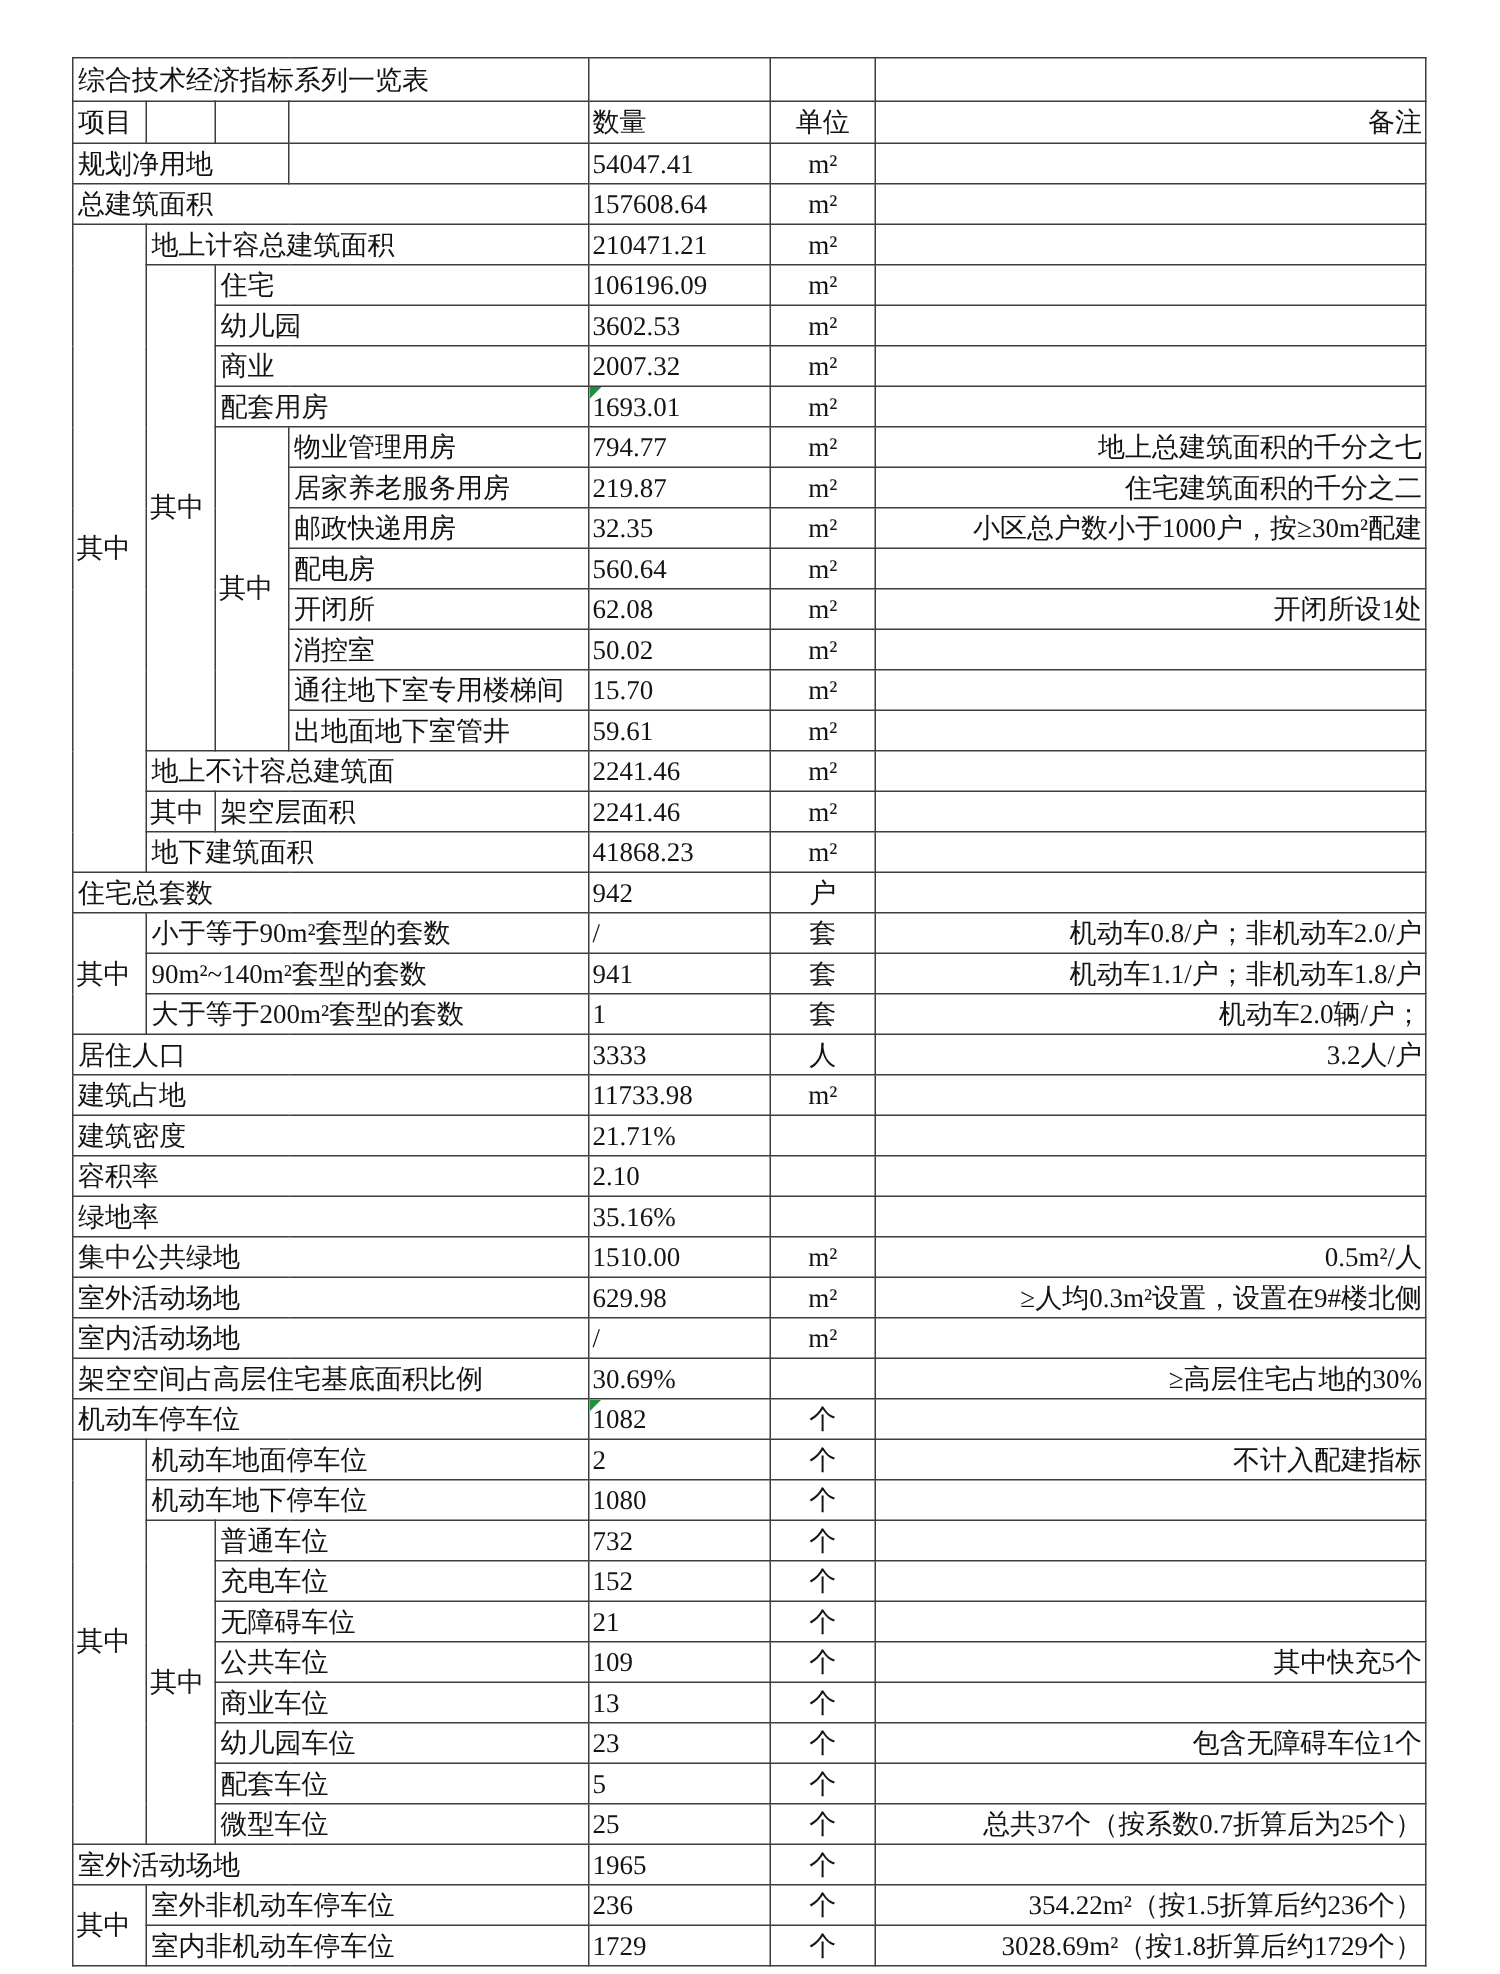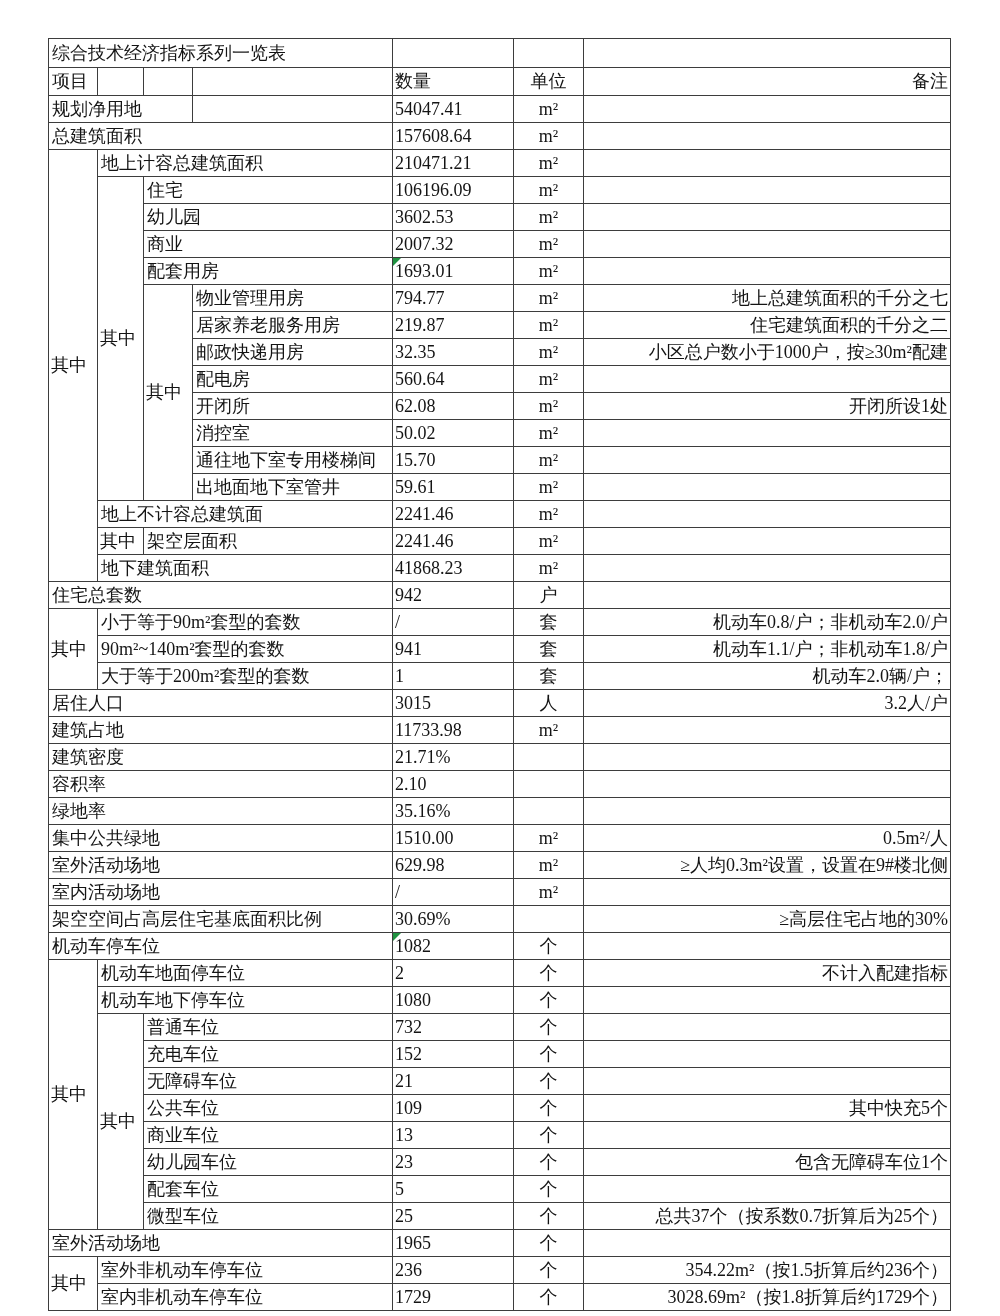--- a/index.html
+++ b/index.html
@@ -197,21 +197,21 @@
           <td class="note">机动车1.1/户；非机动车1.8/户</td>
         </tr>
         <tr>
           <td colspan="3" class="item">大于等于200m²套型的套数</td>
           <td class="qty">1</td>
           <td class="unit">套</td>
           <td class="note">机动车2.0辆/户；</td>
         </tr>
         <tr>
           <td colspan="4" class="item">居住人口</td>
-          <td class="qty">3015</td>
+          <td class="qty">3333</td>
           <td class="unit">人</td>
           <td class="note">3.2人/户</td>
         </tr>
         <tr>
           <td colspan="4" class="item">建筑占地</td>
           <td class="qty">11733.98</td>
           <td class="unit">m²</td>
           <td class="note"></td>
         </tr>
         <tr>

